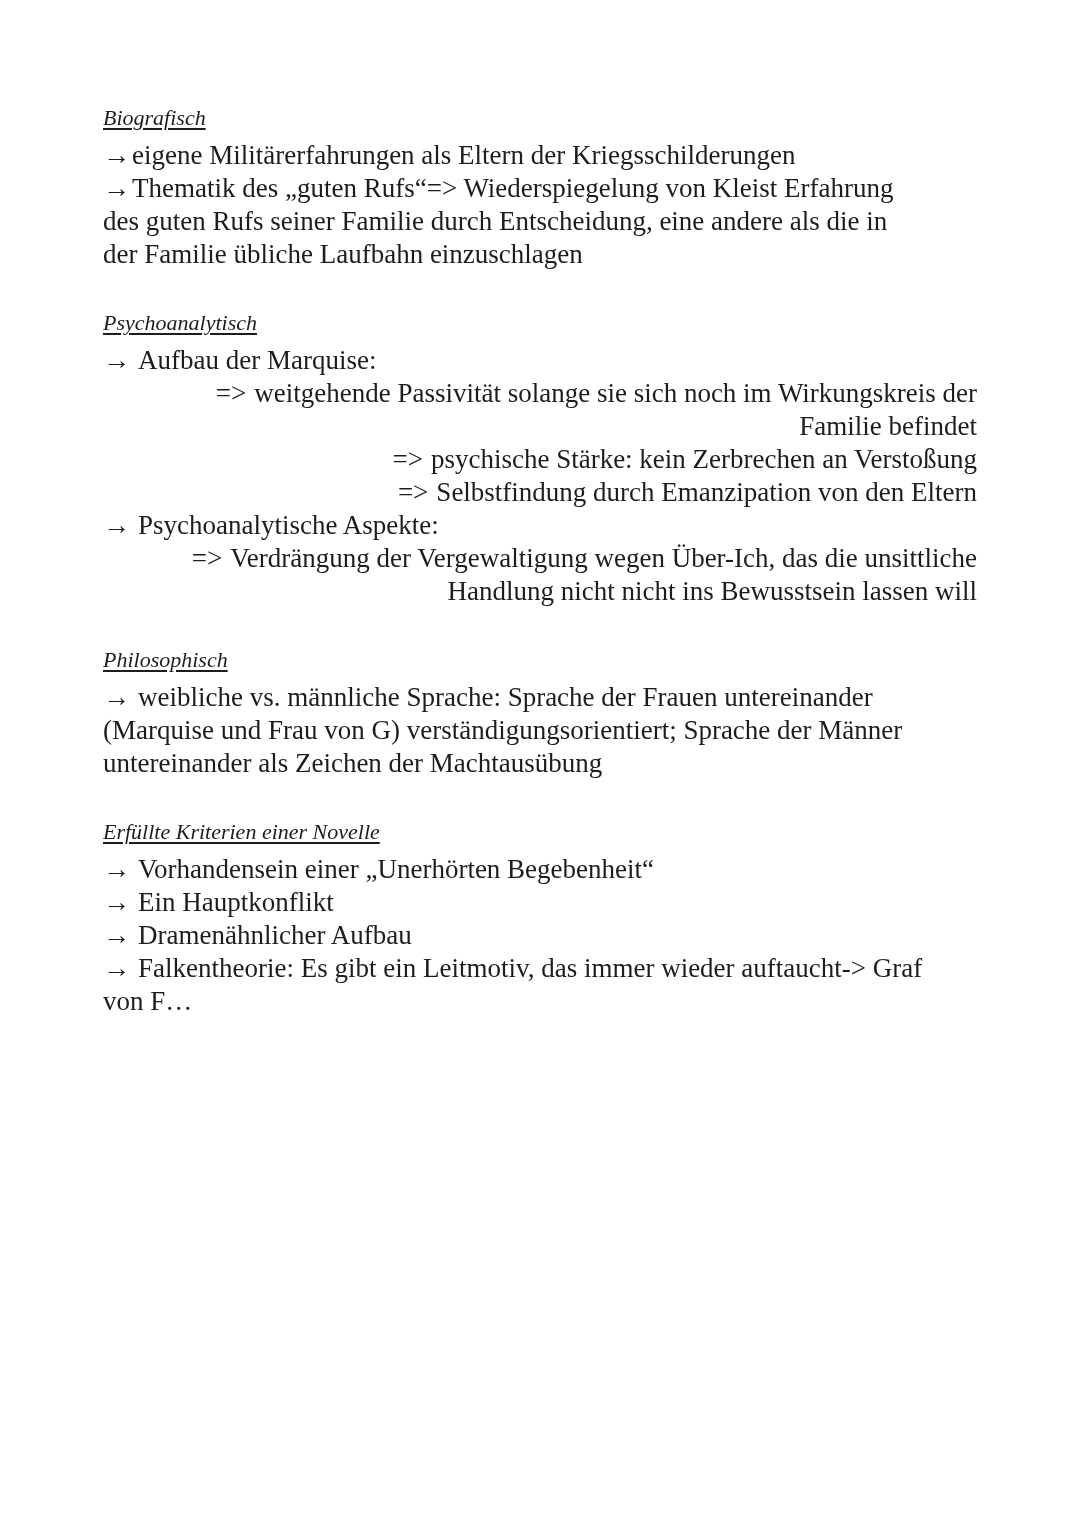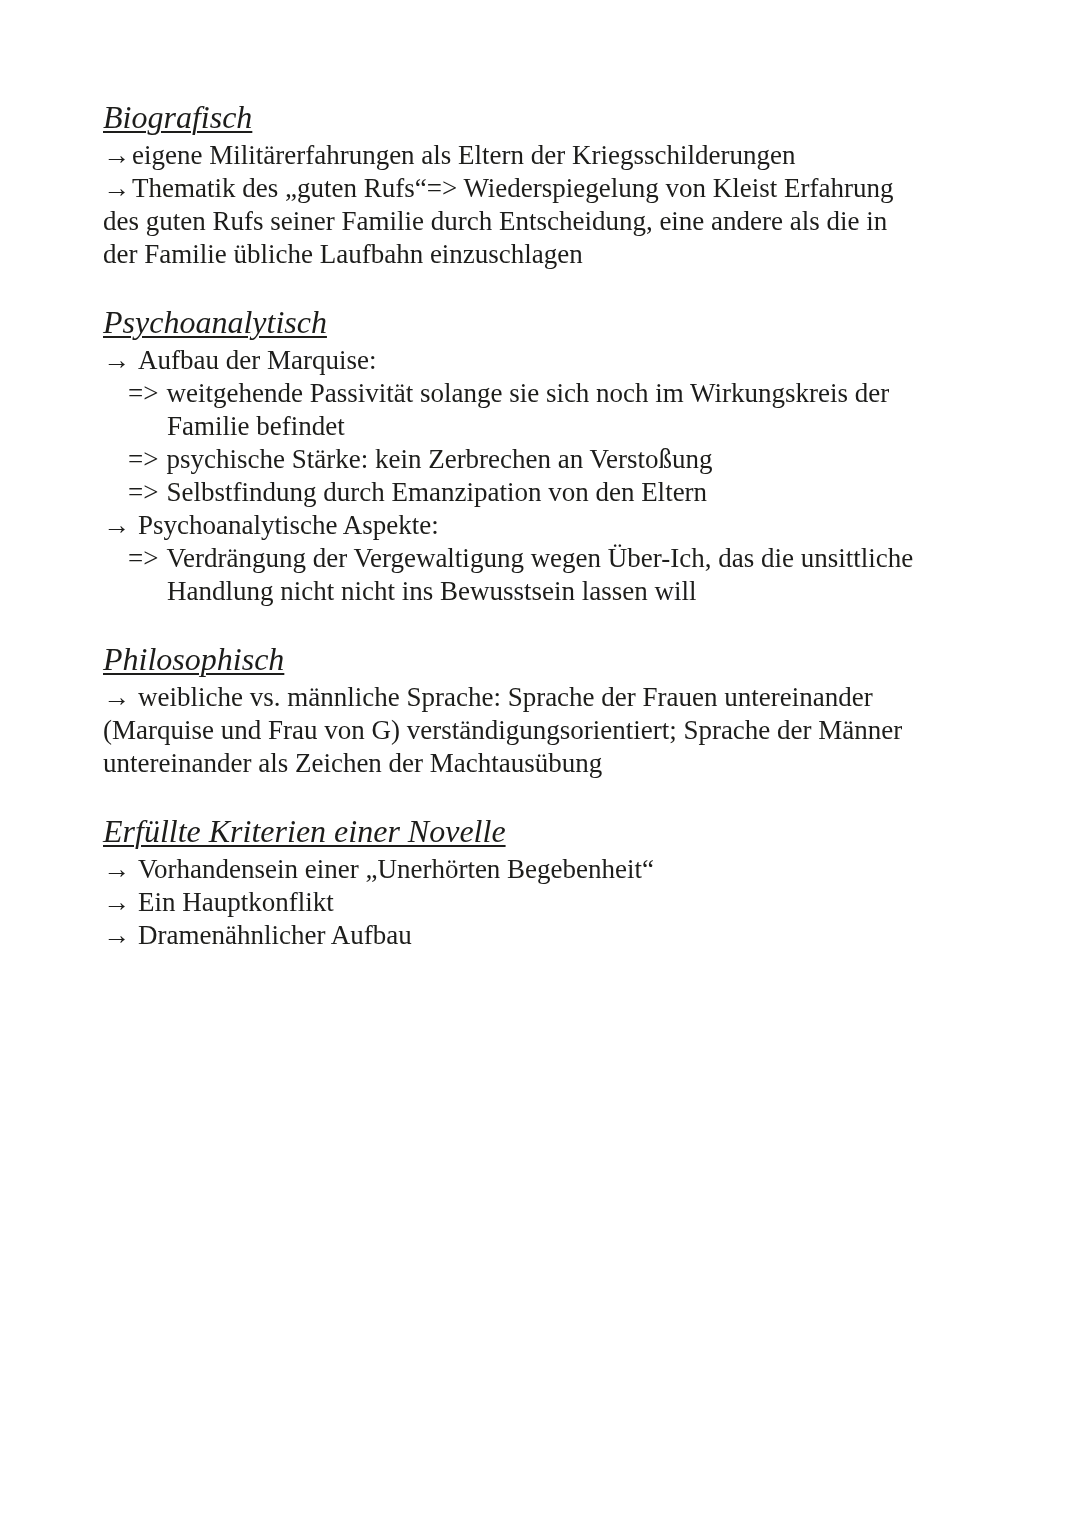--- a/index.html
+++ b/index.html
@@ -15,39 +15,40 @@
   }
   .page {
     width: 1080px;
     height: 1527px;
     padding: 101px 103px 0 103px;
     background: #ffffff;
     overflow: hidden;
   }
   .sec { margin-bottom: 35px; }
   .heading {
-    font-size: 32px;
+    font-size: 22px;
     line-height: 33px;
     font-weight: normal;
     font-style: italic;
     text-decoration: underline;
     text-decoration-thickness: 1.5px;
     text-underline-offset: 3px;
     margin-bottom: 5px;
   }
   .item {
     font-size: 27px;
     line-height: 33px;
   }
   .item .txt { white-space: pre-line; }
   .item .marker { margin-right: 8px; }
   .item.tight .marker { margin-right: 2px; }
   .item.sub {
     padding-left: 64px;
     text-indent: -39px;
+    text-align: right;
   }
 </style>
 </head>
 <body>
 
 <div class="page">
 
   <section class="sec">
     <h2 class="heading">Biografisch</h2>
     <p class="item tight"><span class="marker">→</span><span class="txt">eigene Militärerfahrungen als Eltern der Kriegsschilderungen</span></p>
@@ -73,15 +74,17 @@
     <p class="item"><span class="marker">→</span><span class="txt">weibliche vs. männliche Sprache: Sprache der Frauen untereinander
 (Marquise und Frau von G) verständigungsorientiert; Sprache der Männer
 untereinander als Zeichen der Machtausübung</span></p>
   </section>
 
   <section class="sec">
     <h2 class="heading">Erfüllte Kriterien einer Novelle</h2>
     <p class="item"><span class="marker">→</span><span class="txt">Vorhandensein einer „Unerhörten Begebenheit“</span></p>
     <p class="item"><span class="marker">→</span><span class="txt">Ein Hauptkonflikt</span></p>
     <p class="item"><span class="marker">→</span><span class="txt">Dramenähnlicher Aufbau</span></p>
+    <p class="item"><span class="marker">→</span><span class="txt">Falkentheorie: Es gibt ein Leitmotiv, das immer wieder auftaucht-&gt; Graf
+von F…</span></p>
   </section>
 
 </div>
 
 </body></html>

